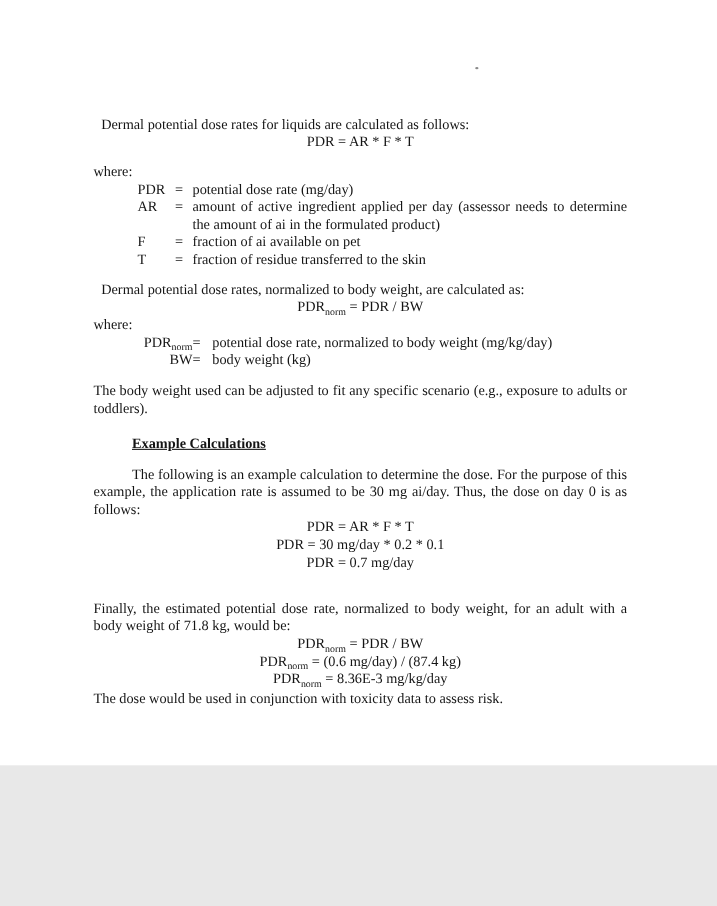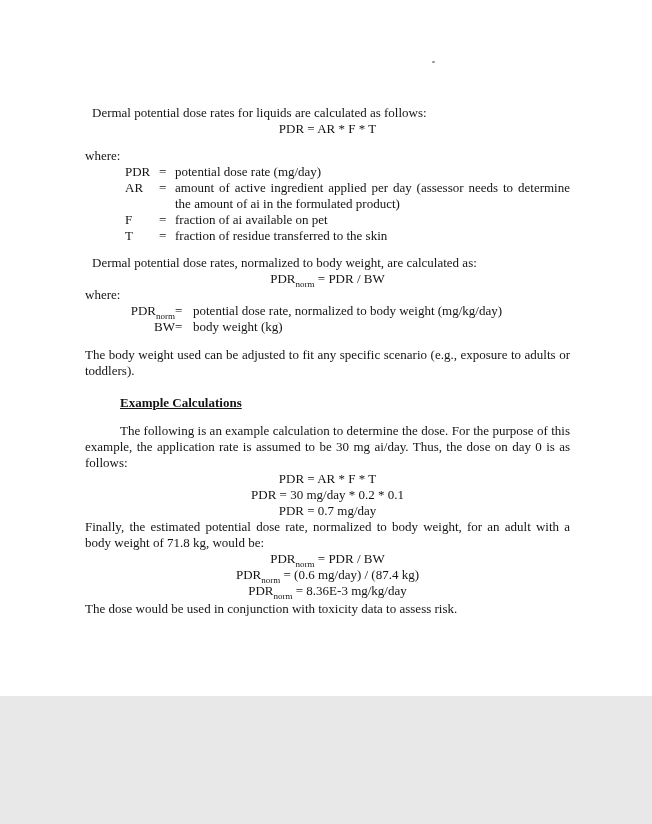--- a/index.html
+++ b/index.html
@@ -30,21 +30,21 @@
   .defs2 .sym { width:50px;text-align:right; }
   .defs2 .eqs { width:18px; flex:0 0 auto; }
   .def-row .txt { flex:1 1 auto; text-align:justify; }
   .para-bw { margin-top:12px; }
   .heading {
     margin:16px 0 0 35px;
     font-weight:bold;
     text-decoration:underline;
   }
   .para-example { margin-top:12px; }
-  .para-finally { }
+  .para-finally { margin-top:26px; }
   .para-close { margin-top:2px; }
   sub { font-size:9px; line-height:0; }
   .footer {
     position:absolute;
     left:85px; right:82px; top:763px;
     font-size:11px;
   }
   .draft-notice { font-style:italic;margin-left:16px; }
   .page-number {
     position:absolute;

